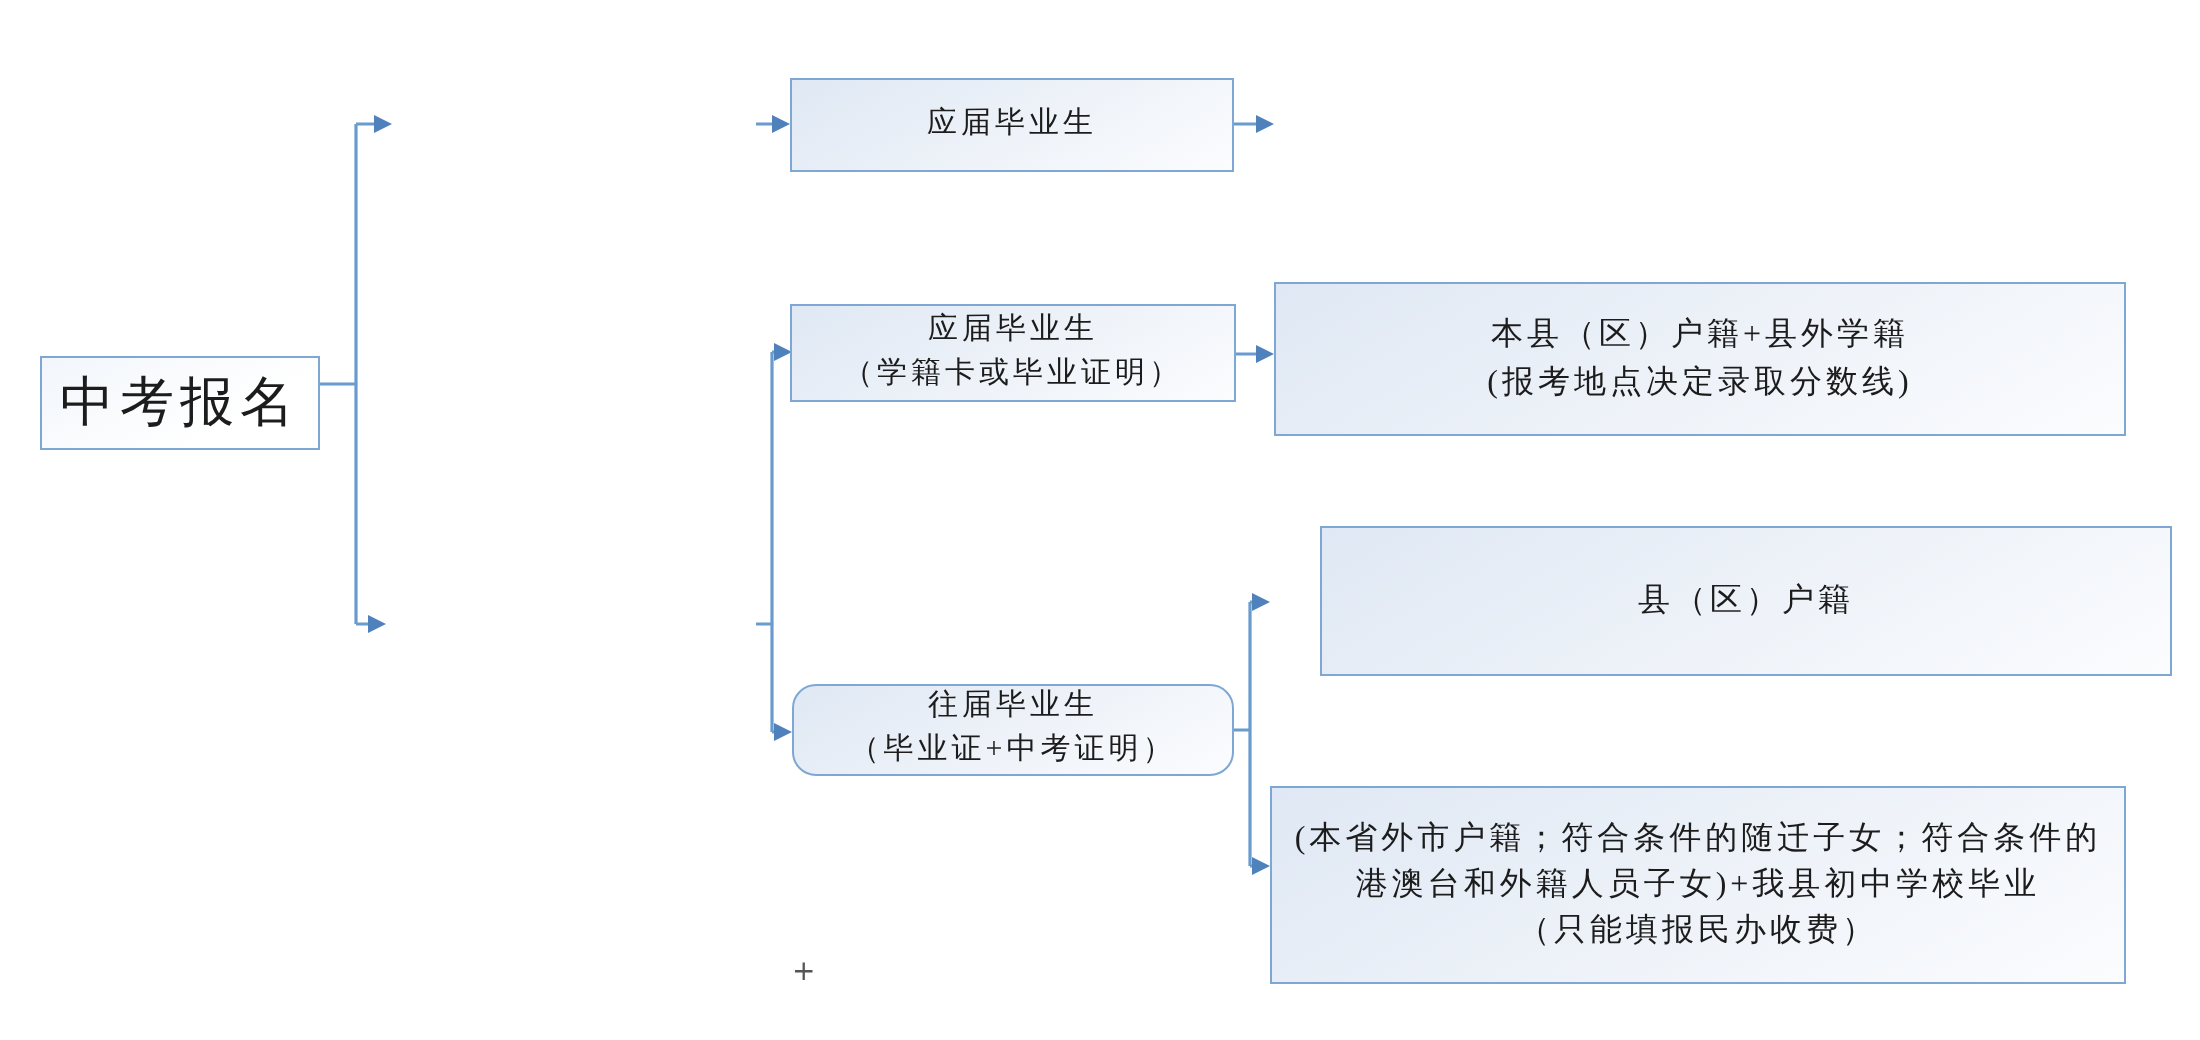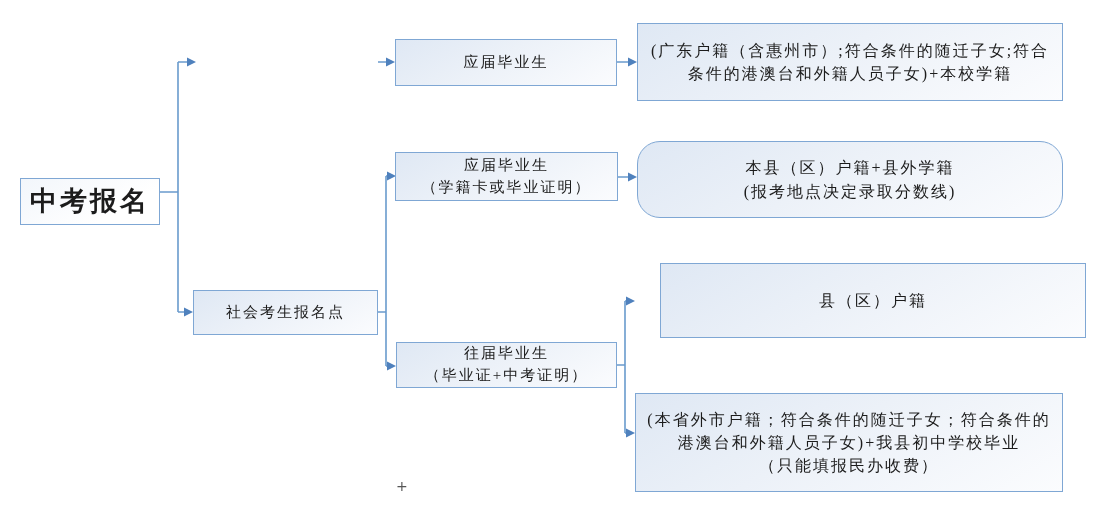--- a/index.html
+++ b/index.html
@@ -15,21 +15,21 @@
     background:linear-gradient(150deg,#dfe8f4 0%,#ecf1f8 45%,#fbfcfe 100%);
     display:flex;align-items:center;justify-content:center;
     text-align:center;color:#1c1c1c;
     white-space:pre-line;box-sizing:border-box;
     font-size:15px;line-height:1.45;letter-spacing:2px;
     padding:2px 4px;
   }
   .node.result{font-size:16px;}
   .node.root{
     background:linear-gradient(150deg,#f2f6fb 0%,#ffffff 70%);
-    font-weight:bold;font-size:27px;letter-spacing:3px;
+    font-weight:normal;font-size:27px;letter-spacing:3px;
   }
   .cursor-plus{
     position:absolute;left:396px;top:478px;color:#555;
     font-family:"DejaVu Sans",sans-serif;font-size:14px;
   }
 </style>
 </head>
 <body>
 
 <div class="stage">
@@ -51,31 +51,29 @@
     <polygon points="628,172.5 637,177 628,181.5" fill="#4f81bd"></polygon>
     <polygon points="626,296.5 635,301 626,305.5" fill="#4f81bd"></polygon>
     <polygon points="626,428.5 635,433 626,437.5" fill="#4f81bd"></polygon>
   </svg>
 
   <div class="node root" style="left:20px;top:178px;width:140px;height:47px;">中考报名</div>
 
 
   <div class="node" style="left:395px;top:39px;width:222px;height:47px;">应届毕业生</div>
 
-  <div class="node result" style="left:637px;top:23px;width:426px;height:78px;">(广东户籍（含惠州市）;符合条件的随迁子女;符合条件的港澳台和外籍人员子女)+本校学籍</div>
 
-  <div class="node" style="left:193px;top:290px;width:185px;height:45px;">社会考生报名点</div>
 
   <div class="node" style="left:395px;top:152px;width:223px;height:49px;">应届毕业生
 （学籍卡或毕业证明）</div>
 
-  <div class="node result" style="left:637px;top:141px;width:426px;height:77px;border-radius:23px;">本县（区）户籍+县外学籍
+  <div class="node result" style="left:637px;top:141px;width:426px;height:77px;">本县（区）户籍+县外学籍
 (报考地点决定录取分数线)</div>
 
-  <div class="node" style="left:396px;top:342px;width:221px;height:46px;">往届毕业生
+  <div class="node" style="left:396px;top:342px;width:221px;height:46px;border-radius:12px;">往届毕业生
 （毕业证+中考证明）</div>
 
   <div class="node result" style="left:660px;top:263px;width:426px;height:75px;">县（区）户籍</div>
 
   <div class="node result" style="left:635px;top:393px;width:428px;height:99px;">(本省外市户籍；符合条件的随迁子女；符合条件的港澳台和外籍人员子女)+我县初中学校毕业
 （只能填报民办收费）</div>
 
   <div class="cursor-plus">+</div>
 
 </div>

